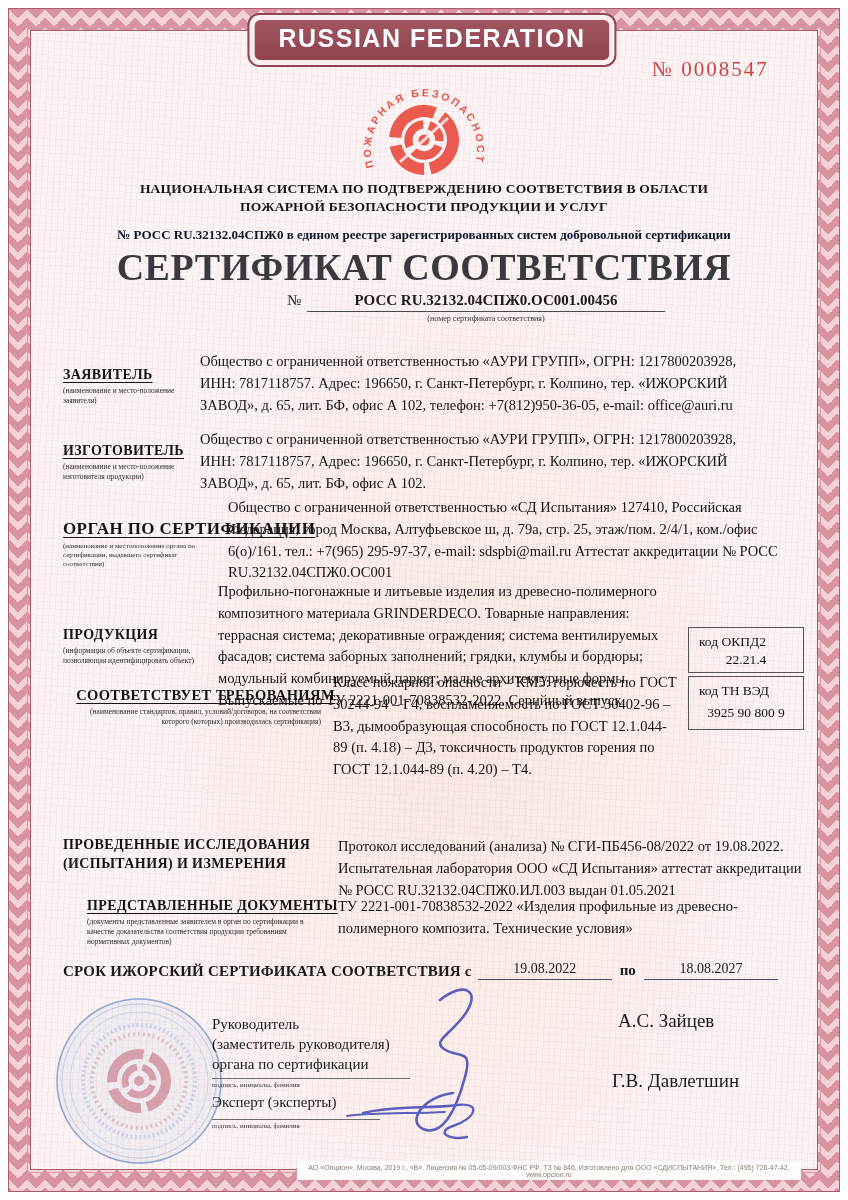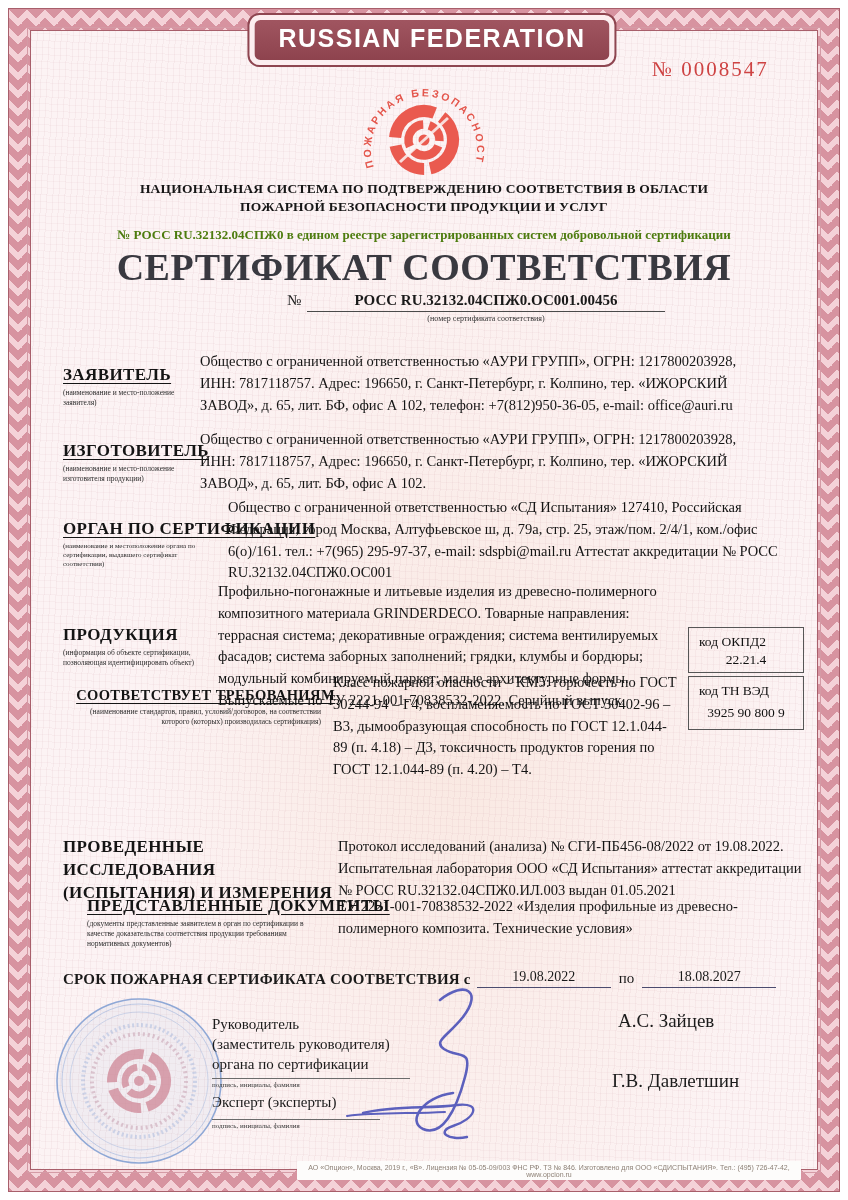--- a/index.html
+++ b/index.html
@@ -43,32 +43,32 @@
   }
   .form-no {
     position:absolute; top:57px; left:652px; z-index:4;
     color:#ce4343; font-size:21px; letter-spacing:2px; white-space:nowrap;
   }
   .logo { position:absolute; top:74px; left:50%; transform:translateX(-50%); z-index:3; }
   .sysline { position:absolute; left:0; right:0; text-align:center; font-weight:bold;
              font-size:13.5px; letter-spacing:.2px; color:#161616; z-index:3; }
   #sys1 { top:181px; } #sys2 { top:199px; }
   .registry { position:absolute; top:227px; left:0; right:0; text-align:center;
-              font-weight:bold; font-size:13px; color:#4d7c0f; z-index:3; }
+              font-weight:bold; font-size:13px; color:#0f172a; z-index:3; }
   .title { position:absolute; top:245px; left:0; right:0; text-align:center;
            font-size:38px; font-weight:bold; letter-spacing:.5px; color:#393940; z-index:3; }
   .numrow { position:absolute; top:292px; left:287px; width:378px; z-index:3; }
   .numsign { position:absolute; left:0; bottom:14px; font-size:15px; }
   .numval  { display:block; margin-left:20px; text-align:center; font-weight:bold;
              font-size:15px; border-bottom:1px solid #4a4a4a; padding-bottom:2px; }
   .numcap  { margin-left:20px; text-align:center; font-size:8px; color:#333; margin-top:2px; }
   
   .sec { position:absolute; z-index:3; }
   .lblcol { position:absolute; left:0; }
-  .lbl { font-weight:bold; font-size:17px; letter-spacing:.4px; color:#141414; white-space:nowrap; }
+  .lbl { font-weight:bold; font-size:14px; letter-spacing:.4px; color:#141414; white-space:nowrap; }
   .lbl.u { text-decoration:underline; text-underline-offset:3px; }
   .cap { font-size:7.5px; line-height:1.3; color:#2c2c2c; margin-top:3px; }
   .txt { position:absolute; top:0; font-size:14.5px; line-height:1.5; color:#141414; }
   #sec-applicant { left:63px; top:351px; }
   #sec-applicant .lblcol { top:14px; width:128px; }
   #sec-applicant .txt { left:137px; width:552px; }
   #sec-manufacturer { left:63px; top:429px; }
   #sec-manufacturer .lblcol { top:12px; width:140px; }
   #sec-manufacturer .txt { left:137px; width:552px; }
   #sec-organ { left:63px; top:497px; }
@@ -101,21 +101,21 @@
   #codebox2 { left:688px; top:676px; width:102px; height:44px; }
   .codebox .cb-l { display:block; padding-left:4px; }
   .codebox .cb-v { display:block; text-align:center; }
   #codebox2 .cb-v { padding-top:4px; }
   
   .validity { position:absolute; left:63px; top:958px; width:720px; z-index:3;
               display:flex; align-items:flex-end; font-size:15px; }
   .validity .vlabel { font-weight:bold; letter-spacing:.2px; white-space:nowrap; }
   .validity .slot { min-width:122px; text-align:center; font-size:14px;
                     border-bottom:1.2px solid #4b4b6e; padding:0 6px 2px; margin:0 6px; }
-  .validity .prep { font-weight:normal; margin:12px 2px 1px; }
+  .validity .prep { font-weight:bold; margin:4px 2px 1px; }
   
   .stamp { position:absolute; left:52px; top:995px; z-index:2; }
   .roleblock { position:absolute; left:212px; top:1014px; z-index:3;
                font-size:15px; line-height:1.34; color:#1c1c1c; }
   .sigline { position:absolute; left:212px; z-index:3; border-top:1px solid #6b6b6b;
              font-size:7px; color:#3a3a3a; padding-top:2px; }
   #head-sigline { top:1078px; width:198px; }
   .expertblock { position:absolute; left:212px; top:1094px; z-index:3; font-size:15px; }
   #expert-sigline { top:1119px; width:168px; }
   .sig-svg { position:absolute; left:345px; top:985px; z-index:4; }
@@ -231,21 +231,21 @@
 
   <div class="sec" id="sec-documents">
     <div class="lblcol">
       <span class="lbl u">ПРЕДСТАВЛЕННЫЕ ДОКУМЕНТЫ</span>
       <div class="cap">(документы представленные заявителем в орган по сертификации в качестве доказательства соответствия продукции требованиям нормативных документов)</div>
     </div>
     <div class="txt">ТУ 2221-001-70838532-2022 «Изделия профильные из древесно-полимерного композита. Технические условия»</div>
   </div>
 
   <div class="validity">
-    <span class="vlabel">СРОК ПОЖАРНАЯ СЕРТИФИКАТА СООТВЕТСТВИЯ с</span>
+    <span class="vlabel">СРОК ИЖОРСКИЙ СЕРТИФИКАТА СООТВЕТСТВИЯ с</span>
     <span class="slot">19.08.2022</span>
     <span class="prep">по</span>
     <span class="slot">18.08.2027</span>
   </div>
 
   <div class="stamp">
     <svg width="175" height="172" viewBox="0 0 175 172">
       <circle cx="87" cy="86" r="82" fill="rgba(150,175,220,0.10)" stroke="#8fa8d6" stroke-width="1.6"></circle>
       <circle cx="87" cy="86" r="77" fill="none" stroke="#9db3dc" stroke-width="1" opacity="0.6"></circle>
       <circle cx="87" cy="86" r="69" fill="none" stroke="#9db3dc" stroke-width="1" opacity="0.45"></circle>

